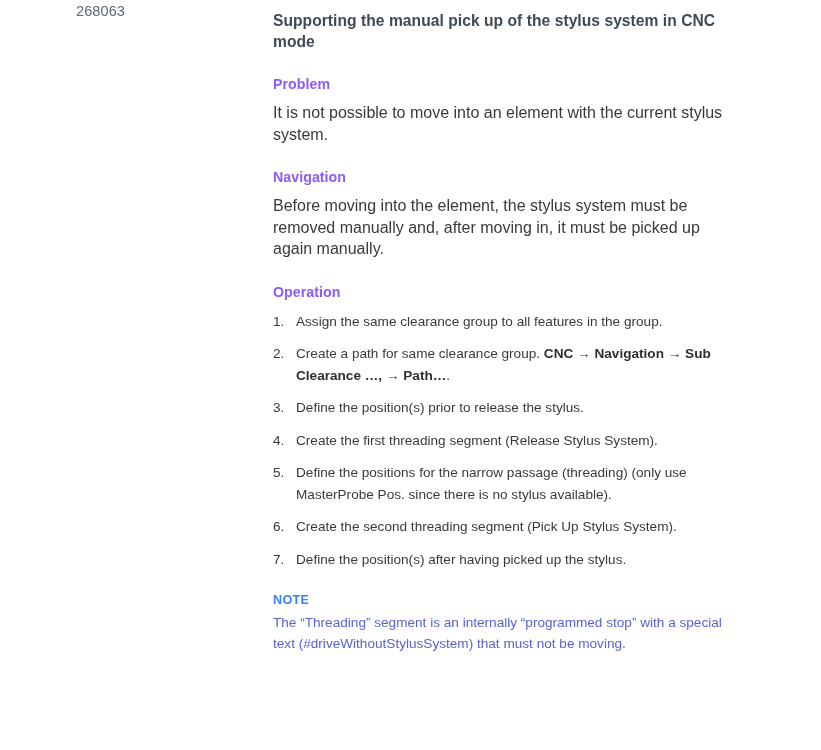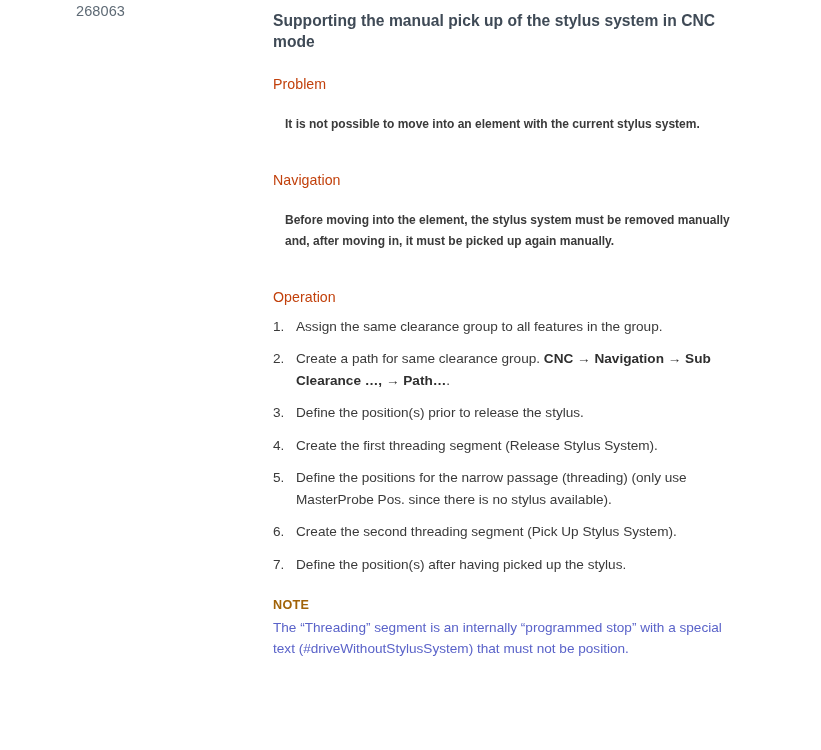--- a/index.html
+++ b/index.html
@@ -56,36 +56,35 @@
     font-weight: bold;
     line-height: 21px;
     color: #3f4a56;
     letter-spacing: 0.05px;
     max-width: 478px;
   }
 
   .section-heading {
     margin: 0;
     font-size: 14.2px;
-    font-weight: normal;
-    color: #c2410c;
+    font-weight: bold;
+    color: #8b5cf6;
     letter-spacing: 0.05px;
   }
   .sh-problem     { padding-top: 24px; }
   .sh-requirement { padding-top: 24px; }
   .sh-operation   { padding-top: 24px; }
 
   .body-para {
-    margin: 12px;
+    margin: 0;
     padding-top: 10px;
-    font-size: 12px;
+    font-size: 16px;
     line-height: 21.5px;
     color: #3a3a3a;
     max-width: 470px;
-    font-weight: bold;
   }
 
   
   .op-list {
     margin: 0;
     padding: 11px 0 0 0;
     list-style: none;
   }
   .op-item {
     position: relative;
@@ -111,21 +110,21 @@
   }
 
   
   .note-block {
     padding-top: 23px;
   }
   .note-title {
     margin: 0;
     font-size: 12.6px;
     font-weight: bold;
-    color: #a16207;
+    color: #3b82f6;
     letter-spacing: 0.3px;
   }
   .note-text {
     margin: 0;
     padding-top: 6px;
     font-size: 13.6px;
     line-height: 20.5px;
     color: #5a63c9;
     max-width: 458px;
   }
@@ -183,21 +182,21 @@
         <li class="op-item"><span class="op-num">2.</span><span>Create a path for same clearance group. </span><b class="op-path">CNC → Navigation → Sub Clearance …, → Path…</b><span>.</span></li>
         <li class="op-item"><span class="op-num">3.</span><span>Define the position(s) prior to release the stylus.</span></li>
         <li class="op-item"><span class="op-num">4.</span><span>Create the first threading segment (Release Stylus System).</span></li>
         <li class="op-item"><span class="op-num">5.</span><span>Define the positions for the narrow passage (threading) (only use MasterProbe Pos. since there is no stylus available).</span></li>
         <li class="op-item"><span class="op-num">6.</span><span>Create the second threading segment (Pick Up Stylus System).</span></li>
         <li class="op-item"><span class="op-num">7.</span><span>Define the position(s) after having picked up the stylus.</span></li>
       </ol>
 
     <div class="note-block">
       <p class="note-title">NOTE</p>
-      <p class="note-text">The “Threading” segment is an internally “programmed stop” with a special text (#driveWithoutStylusSystem) that must not be position.</p>
+      <p class="note-text">The “Threading” segment is an internally “programmed stop” with a special text (#driveWithoutStylusSystem) that must not be moving.</p>
     </div>
 
   </div>
 
   <div class="footer">
     <div class="footer-center">CALYPSO 7.6.00</div>
     <div class="footer-pagenum">2-27</div>
   </div>
 
 </div>

